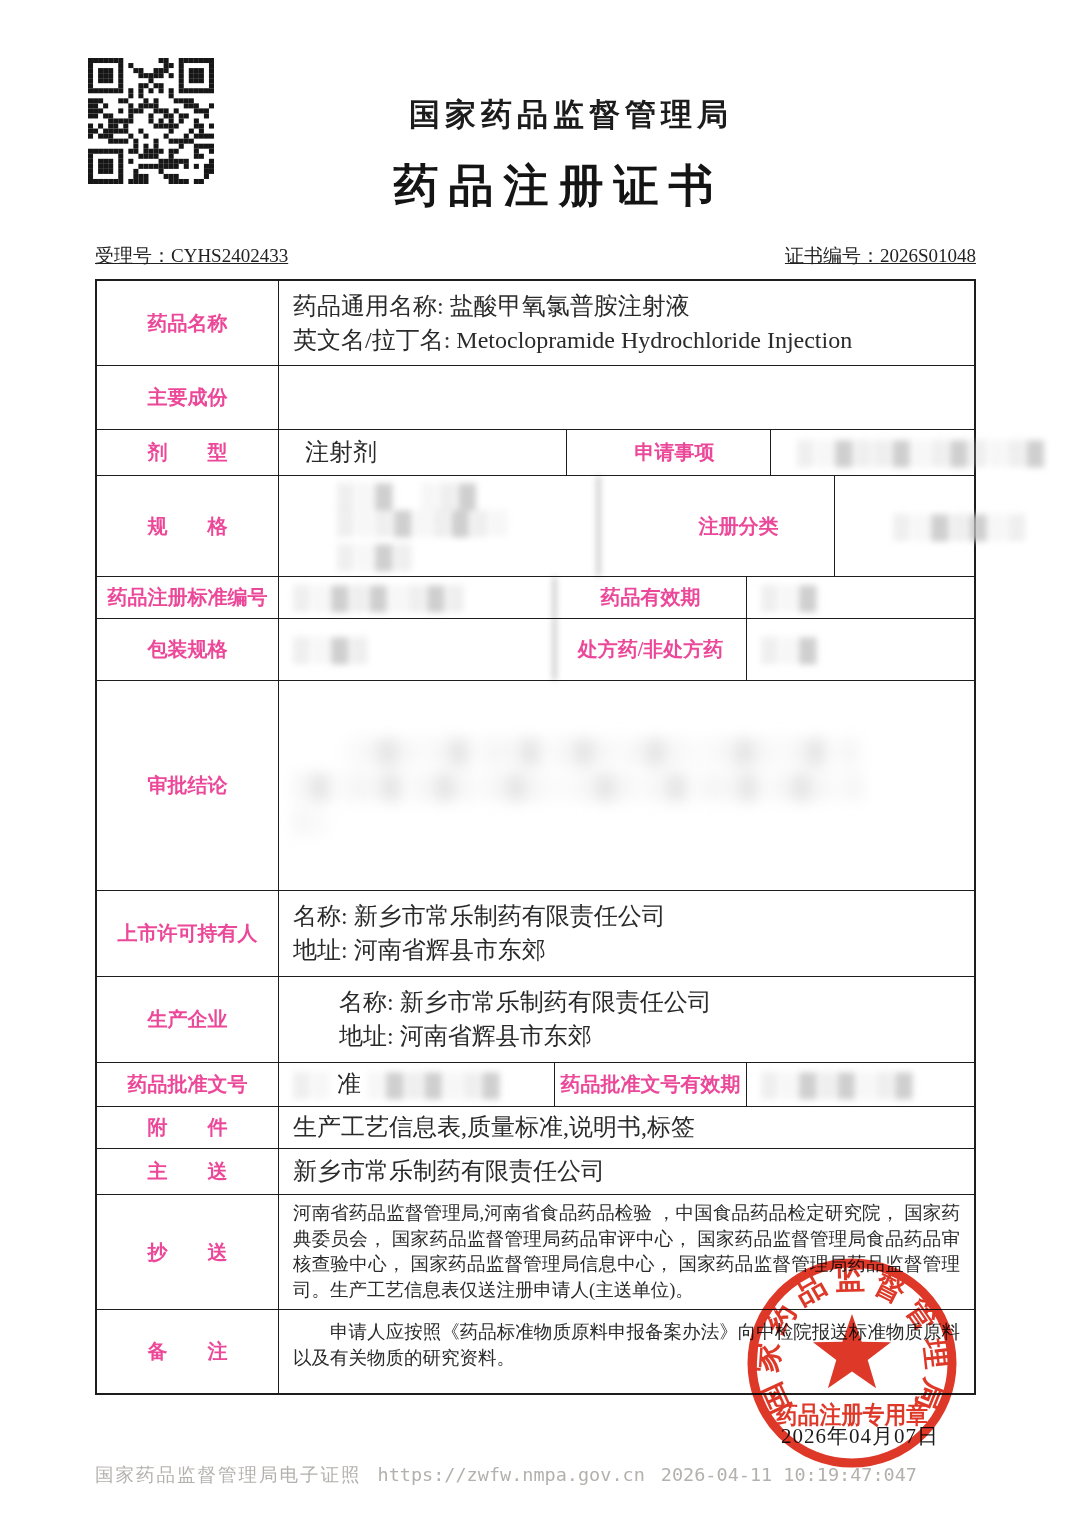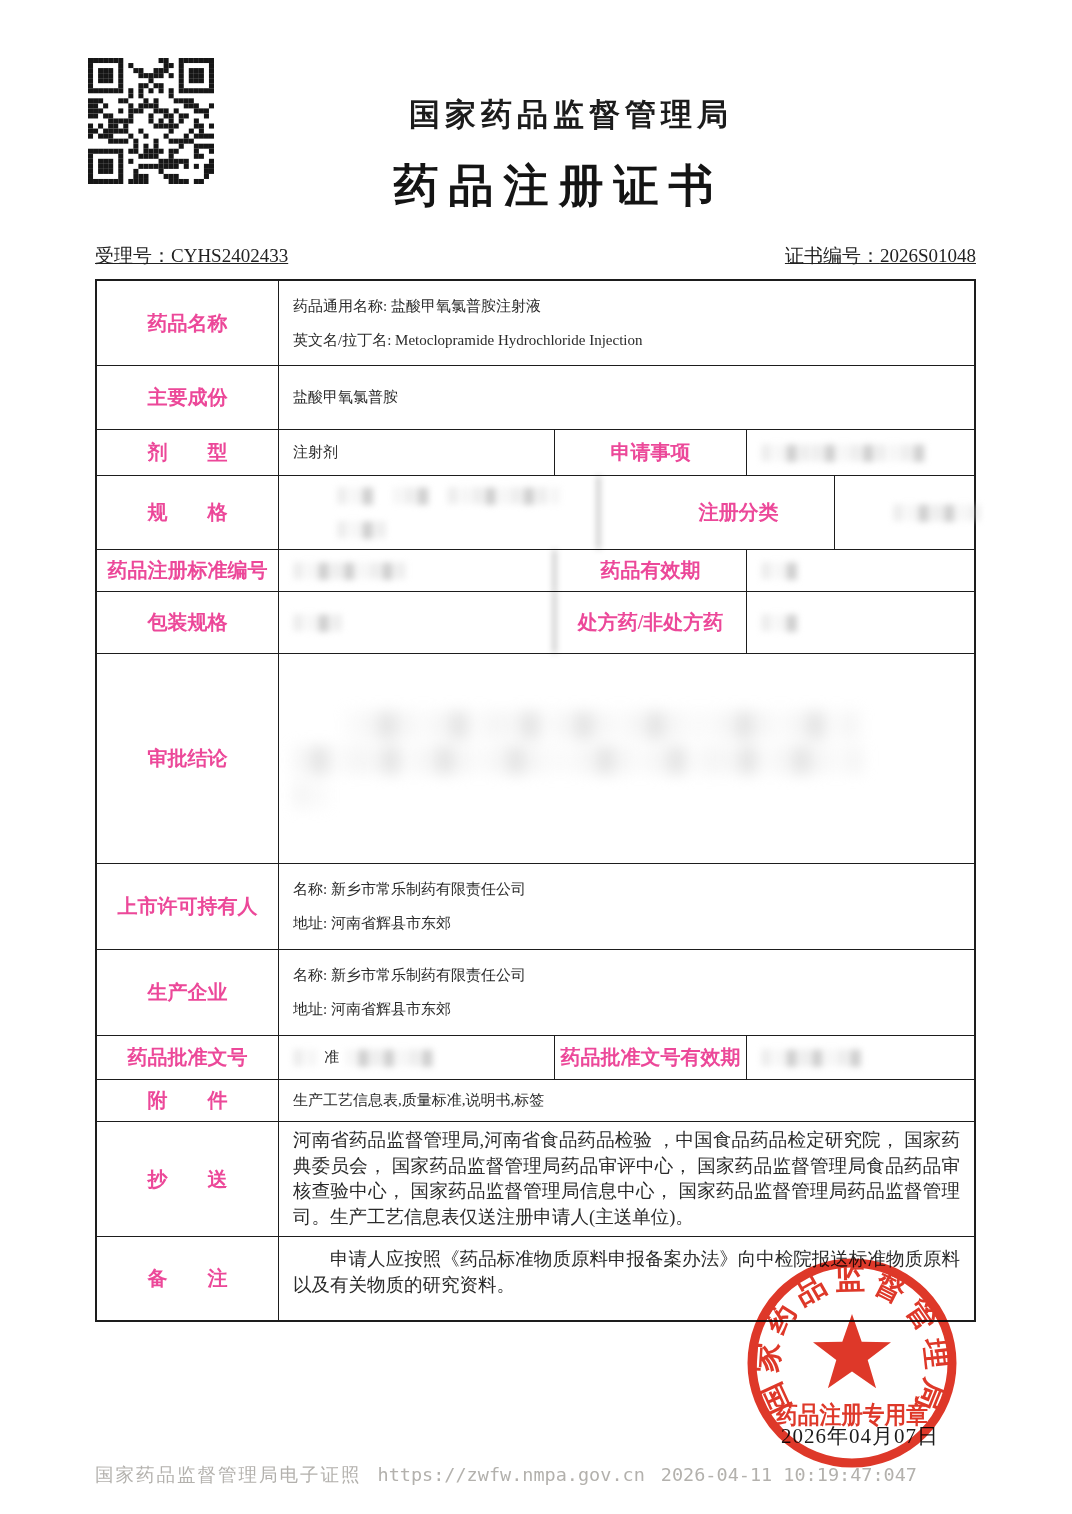--- a/index.html
+++ b/index.html
@@ -22,21 +22,21 @@
     position:absolute;left:95px;top:279px;width:881px;
     border:2px solid #1d1d1d;box-sizing:border-box;background:#fff;
   }
   .row{display:grid;box-sizing:border-box;}
   .row + .row{border-top:1.5px solid #1d1d1d;}
   .cols2{grid-template-columns:182px 1fr;}
   .cols4{grid-template-columns:182px 276px 192px 1fr;}
   .cell{display:flex;flex-direction:column;justify-content:center;padding:6px 14px;box-sizing:border-box;}
   .br{border-right:1.5px solid #1d1d1d;}
   .label{align-items:center;justify-content:center;text-align:center;font-weight:700;font-size:20px;padding:6px 3px;color:#ec4899;}
-  .value{font-size:15px;line-height:27px;color:#2a2a2a;}
+  .value{font-size:24px;line-height:27px;color:#2a2a2a;}
   .value .ln + .ln{margin-top:7px;}
   .para{font-size:18.5px;line-height:25.5px;text-align:justify;color:#2a2a2a;}
   .top-align{justify-content:flex-start;padding-top:10px;}
   .redacted{color:#c3c3c3;filter:blur(3px);letter-spacing:2px;user-select:none;}
   .band{color:#dedede;filter:blur(7px);font-size:25px;line-height:35px;user-select:none;}
   .inline-redacted{display:flex;align-items:center;gap:6px;}
   .seal{position:absolute;left:731px;top:1242px;width:242px;height:242px;mix-blend-mode:multiply;opacity:.94;}
   .seal text{font-family:"Liberation Serif","DejaVu Serif",serif;}
   .issue-date{position:absolute;left:781px;top:1422px;font-size:21px;letter-spacing:1px;color:#1b1b1b;}
   .footer{position:absolute;left:95px;top:1462px;display:flex;align-items:baseline;gap:16px;font-size:18.5px;color:#b3b1ad;white-space:nowrap;}
@@ -367,24 +367,23 @@
     <div class="row cols2" style="min-height:84px;">
       <div class="cell label br">药品名称</div>
       <div class="cell value">
         <div class="ln">药品通用名称: 盐酸甲氧氯普胺注射液</div>
         <div class="ln">英文名/拉丁名: Metoclopramide Hydrochloride Injection</div>
       </div>
     </div>
 
     <div class="row cols2" style="min-height:64px;">
       <div class="cell label br">主要成份</div>
-      <div class="cell value">盐酸甲氧氯普胺</div>
-    </div>
-
-    <div class="row cols4" style="min-height:46px;">
+    </div>
+
+    <div class="row cols4" style="min-height:46px;gap:12px;">
       <div class="cell label br">剂　　型</div>
       <div class="cell value br">注射剂</div>
       <div class="cell label br">申请事项</div>
       <div class="cell value redacted">▒░▓▒▒▓░▒▓▒░▒▓</div>
     </div>
 
     <div class="row cols4" style="min-height:66px;gap:44px;">
       <div class="cell label br">规　　格</div>
       <div class="cell value br redacted">
         <div class="ln">▒░▓　░▒▓　▒░▒▓░▒▓▒░</div>
@@ -418,21 +417,21 @@
     </div>
 
     <div class="row cols2" style="min-height:86px;">
       <div class="cell label br">上市许可持有人</div>
       <div class="cell value">
         <div class="ln">名称: 新乡市常乐制药有限责任公司</div>
         <div class="ln">地址: 河南省辉县市东郊</div>
       </div>
     </div>
 
-    <div class="row cols2" style="min-height:86px;">
+    <div class="row cols2" style="min-height:86px;gap:46px;">
       <div class="cell label br">生产企业</div>
       <div class="cell value">
         <div class="ln">名称: 新乡市常乐制药有限责任公司</div>
         <div class="ln">地址: 河南省辉县市东郊</div>
       </div>
     </div>
 
     <div class="row cols4" style="min-height:44px;">
       <div class="cell label br">药品批准文号</div>
       <div class="cell value br">
@@ -444,20 +443,24 @@
       </div>
       <div class="cell label br">药品批准文号有效期</div>
       <div class="cell value redacted">▒░▓▒▓░▒▓</div>
     </div>
 
     <div class="row cols2" style="min-height:42px;">
       <div class="cell label br">附　　件</div>
       <div class="cell value">生产工艺信息表,质量标准,说明书,标签</div>
     </div>
 
+    <div class="row cols2" style="min-height:46px;">
+      <div class="cell label br">主　　送</div>
+      <div class="cell value">新乡市常乐制药有限责任公司</div>
+    </div>
 
     <div class="row cols2" style="min-height:102px;">
       <div class="cell label br">抄　　送</div>
       <div class="cell para">河南省药品监督管理局,河南省食品药品检验 ，中国食品药品检定研究院， 国家药典委员会， 国家药品监督管理局药品审评中心， 国家药品监督管理局食品药品审核查验中心， 国家药品监督管理局信息中心， 国家药品监督管理局药品监督管理司。生产工艺信息表仅送注册申请人(主送单位)。</div>
     </div>
 
     <div class="row cols2" style="min-height:84px;">
       <div class="cell label br">备　　注</div>
       <div class="cell para top-align">　　申请人应按照《药品标准物质原料申报备案办法》向中检院报送标准物质原料以及有关物质的研究资料。</div>
     </div>

